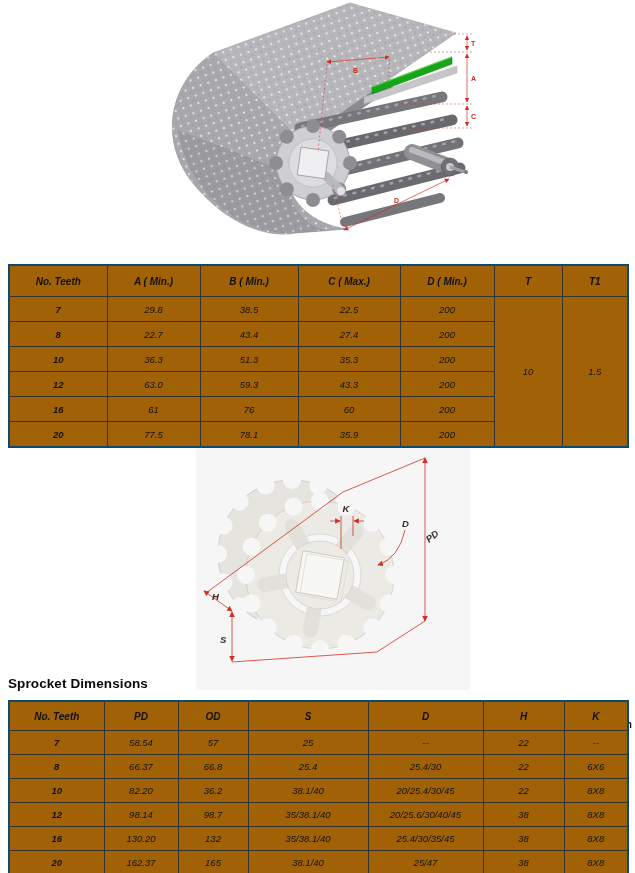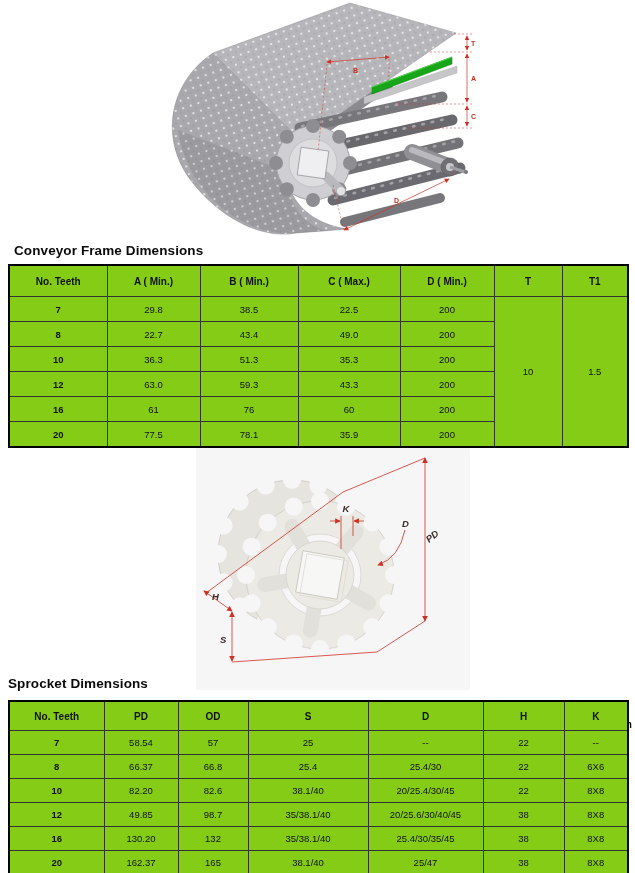--- a/index.html
+++ b/index.html
@@ -3,22 +3,22 @@
 <meta charset="utf-8">
 <style>
   html,body{margin:0;padding:0;background:#fff;}
   .page{
     position:relative;width:635px;height:873px;background:#ffffff;
     font-family:"Liberation Sans",sans-serif;color:#111;overflow:hidden;
   }
   .abs{position:absolute;}
   .section-title{font-size:13.5px;font-weight:bold;color:#0a0a0a;letter-spacing:.1px;}
   .unit-label{font-size:10px;font-weight:bold;color:#0a0a0a;margin-top:35px;}
-  table.dim{border-collapse:collapse;table-layout:fixed;width:619px;background:#84cc16;
-    border:2px solid #000000;}
+  table.dim{border-collapse:collapse;table-layout:fixed;width:619px;background:#a16207;
+    border:2px solid #0c4a6e;font-style:italic;}
   table.dim th,table.dim td{border:1px solid #333;text-align:center;vertical-align:middle;
     padding:0;font-size:9.5px;color:#111;}
   table.dim th{height:30px;font-size:10px;font-weight:bold;}
   table.dim td{height:24px;font-weight:normal;}
   table.dim td.teeth{font-weight:bold;}
   table.dim.t2 th{height:28px;}
   table.dim.t2 td{height:23px;}
   svg text{font-family:"Liberation Sans",sans-serif;}
   .fig-label{fill:#c2301f;font-size:7px;font-weight:bold;}
   .fig-label2{fill:#3a2a26;font-size:9.5px;font-style:italic;font-weight:bold;}
@@ -110,21 +110,20 @@
       <line x1="327" y1="62" x2="389" y2="57" marker-start="url(#ar)" marker-end="url(#ar)"></line>
       <line x1="344" y1="230" x2="449" y2="179" marker-start="url(#ar)" marker-end="url(#ar)"></line>
     </g>
     <text x="471" y="46" class="fig-label">T</text>
     <text x="471" y="81" class="fig-label">A</text>
     <text x="471" y="119" class="fig-label">C</text>
     <text x="353" y="73" class="fig-label">B</text>
     <text x="394" y="203" class="fig-label">D</text>
   </svg>
 
-  <div class="abs section-title" style="left:14px;top:243px">Conveyor Frame Dimensions</div>
   <div class="abs unit-label" style="right:8px;top:250px">Unit : mm</div>
 
   <table class="dim abs" style="left:8px;top:264px">
     <colgroup>
       <col style="width:98px">
         <col style="width:93px">
         <col style="width:98px">
       <col style="width:102px">
         <col style="width:94px">
         <col style="width:68px">
@@ -148,21 +147,21 @@
         <td>38.5</td>
         <td>22.5</td>
         <td>200</td>
         <td rowspan="6">10</td>
         <td rowspan="6">1.5</td>
       </tr>
       <tr>
         <td class="teeth">8</td>
         <td>22.7</td>
         <td>43.4</td>
-        <td>49.0</td>
+        <td>27.4</td>
         <td>200</td>
       </tr>
       <tr>
         <td class="teeth">10</td>
         <td>36.3</td>
         <td>51.3</td>
         <td>35.3</td>
         <td>200</td>
       </tr>
       <tr>
@@ -311,29 +310,29 @@
         <td>66.37</td>
         <td>66.8</td>
         <td>25.4</td>
         <td>25.4/30</td>
         <td>22</td>
         <td>6X6</td>
       </tr>
       <tr>
         <td class="teeth">10</td>
         <td>82.20</td>
-        <td>82.6</td>
+        <td>36.2</td>
         <td>38.1/40</td>
         <td>20/25.4/30/45</td>
         <td>22</td>
         <td>8X8</td>
       </tr>
       <tr>
         <td class="teeth">12</td>
-        <td>49.85</td>
+        <td>98.14</td>
         <td>98.7</td>
         <td>35/38.1/40</td>
         <td>20/25.6/30/40/45</td>
         <td>38</td>
         <td>8X8</td>
       </tr>
       <tr>
         <td class="teeth">16</td>
         <td>130.20</td>
         <td>132</td>

